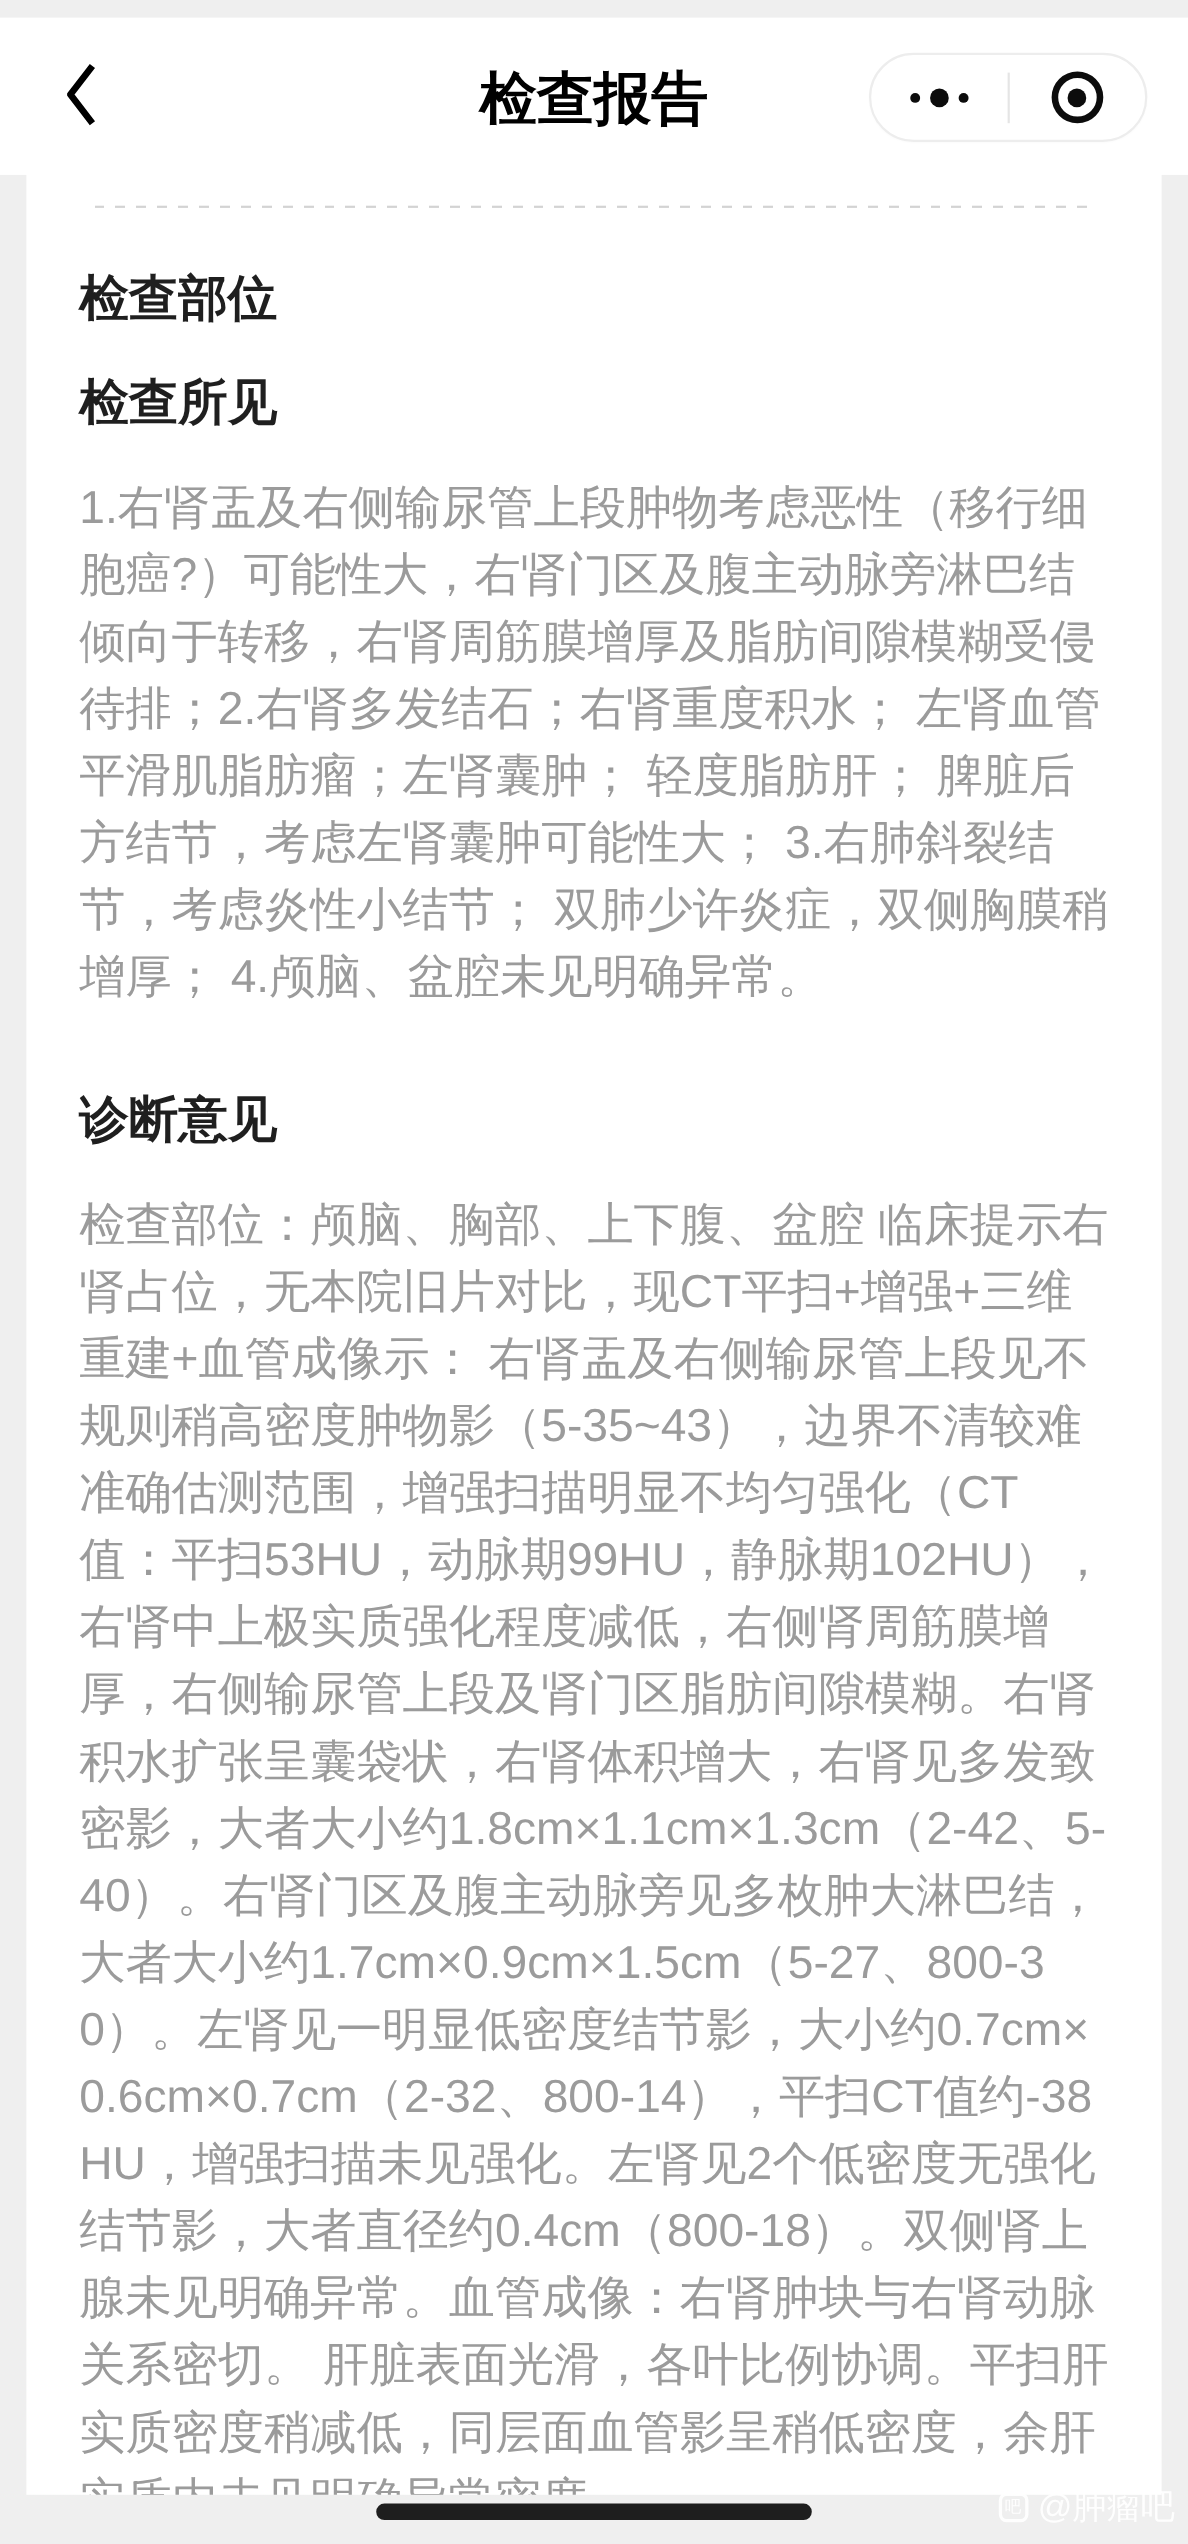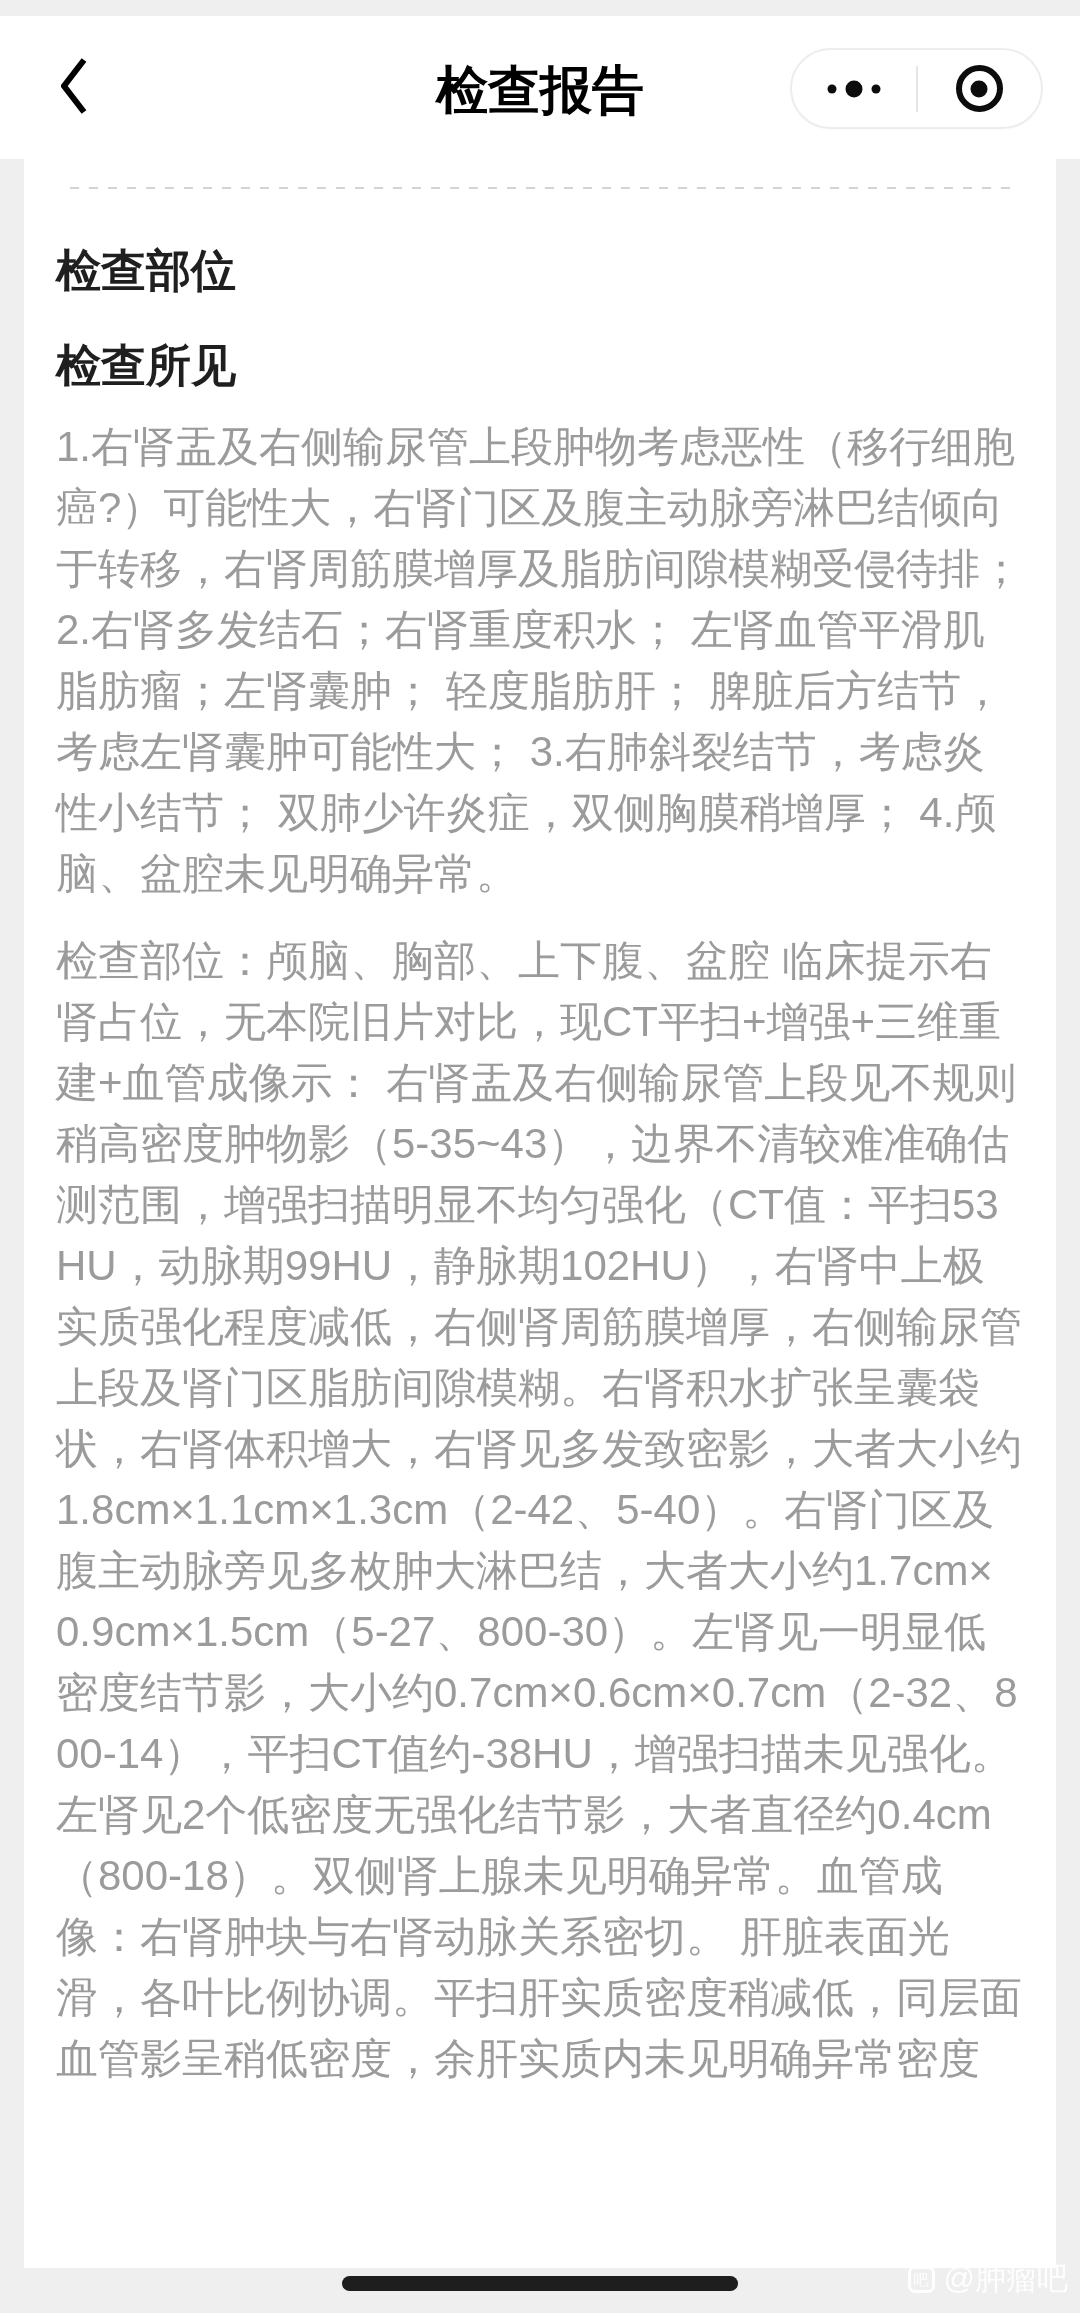--- a/index.html
+++ b/index.html
@@ -43,34 +43,34 @@
   }
   .target-ring .dot {
     position:absolute; left:50%; top:50%; transform:translate(-50%,-50%);
     width:17px; height:17px; background:#0c0c0c; border-radius:50%;
   }
 
   
   .card {
     position:absolute; top:143px; left:24px; right:24px; height:2125px;
     background:#ffffff; overflow:hidden;
-    padding:0 32px;
+    padding:0 48px;
   }
   .dashed-divider {
     margin:44px 14px 0 14px; height:2px;
     background-image:repeating-linear-gradient(to right, #d3d3d3 0 9px, transparent 9px 19px);
   }
   .section-title {
     font-size:45px; line-height:48px; font-weight:700; color:#1f1f1f;
   }
   .st-1 { margin-top:58px; }
   .st-2 { margin-top:47px; }
   .st-3 { margin-top:76px; }
   .section-content {
-    margin-top:26px; font-size:42px; line-height:61px; color:#9b9b9b;
+    margin-top:40px; font-size:42px; line-height:61px; color:#9b9b9b;
     word-break:break-all; overflow-wrap:anywhere;
   }
 
   
   .home-indicator {
     position:absolute; left:50%; bottom:22px; transform:translateX(-50%);
     width:396px; height:15px; border-radius:9px; background:#1e1e1e; z-index:6;
     border:none; cursor:pointer;
   }
   .watermark {
@@ -116,20 +116,21 @@
 
 <main class="card">
   <div class="dashed-divider"></div>
 
   <h2 class="section-title st-1">检查部位</h2>
   <p class="section-content"></p>
 
   <h2 class="section-title st-2">检查所见</h2>
   <p class="section-content">1.右肾盂及右侧输尿管上段肿物考虑恶性（移行细胞癌?）可能性大，右肾门区及腹主动脉旁淋巴结倾向于转移，右肾周筋膜增厚及脂肪间隙模糊受侵待排；2.右肾多发结石；右肾重度积水； 左肾血管平滑肌脂肪瘤；左肾囊肿； 轻度脂肪肝； 脾脏后方结节，考虑左肾囊肿可能性大； 3.右肺斜裂结节，考虑炎性小结节； 双肺少许炎症，双侧胸膜稍增厚； 4.颅脑、盆腔未见明确异常。</p>
 
+  <h2 class="section-title st-3">诊断意见</h2>
   <p class="section-content">检查部位：颅脑、胸部、上下腹、盆腔 临床提示右肾占位，无本院旧片对比，现CT平扫+增强+三维重建+血管成像示： 右肾盂及右侧输尿管上段见不规则稍高密度肿物影（5-35~43），边界不清较难准确估测范围，增强扫描明显不均匀强化（CT值：平扫53HU，动脉期99HU，静脉期102HU），右肾中上极实质强化程度减低，右侧肾周筋膜增厚，右侧输尿管上段及肾门区脂肪间隙模糊。右肾积水扩张呈囊袋状，右肾体积增大，右肾见多发致密影，大者大小约1.8cm×1.1cm×1.3cm（2-42、5-40）。右肾门区及腹主动脉旁见多枚肿大淋巴结，大者大小约1.7cm×0.9cm×1.5cm（5-27、800-30）。左肾见一明显低密度结节影，大小约0.7cm×0.6cm×0.7cm（2-32、800-14），平扫CT值约-38HU，增强扫描未见强化。左肾见2个低密度无强化结节影，大者直径约0.4cm（800-18）。双侧肾上腺未见明确异常。血管成像：右肾肿块与右肾动脉关系密切。 肝脏表面光滑，各叶比例协调。平扫肝实质密度稍减低，同层面血管影呈稍低密度，余肝实质内未见明确异常密度</p>
 </main>
 
 <button class="home-indicator"></button>
 
 <div class="watermark">
   <span class="watermark-box">吧</span>
   <span class="watermark-text">@肿瘤吧</span>
 </div>
 

